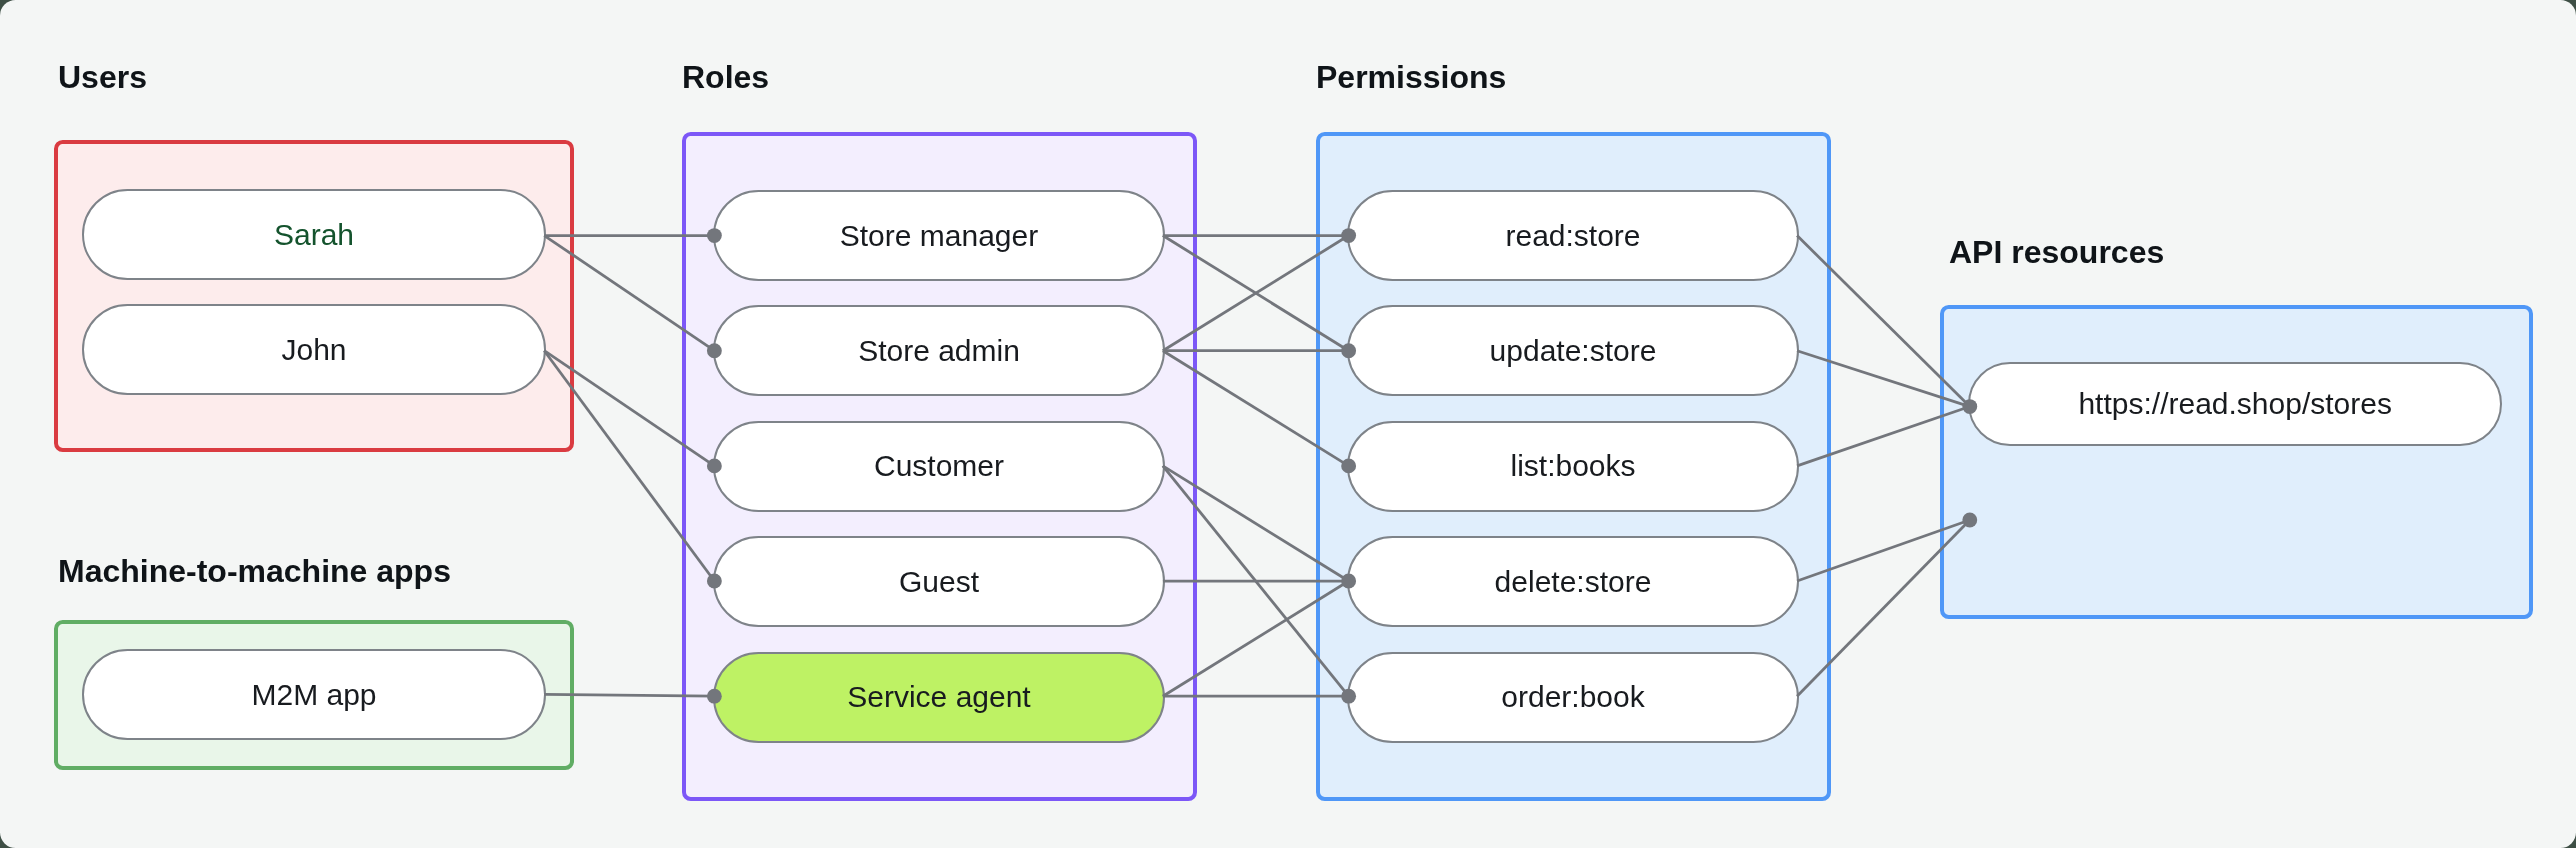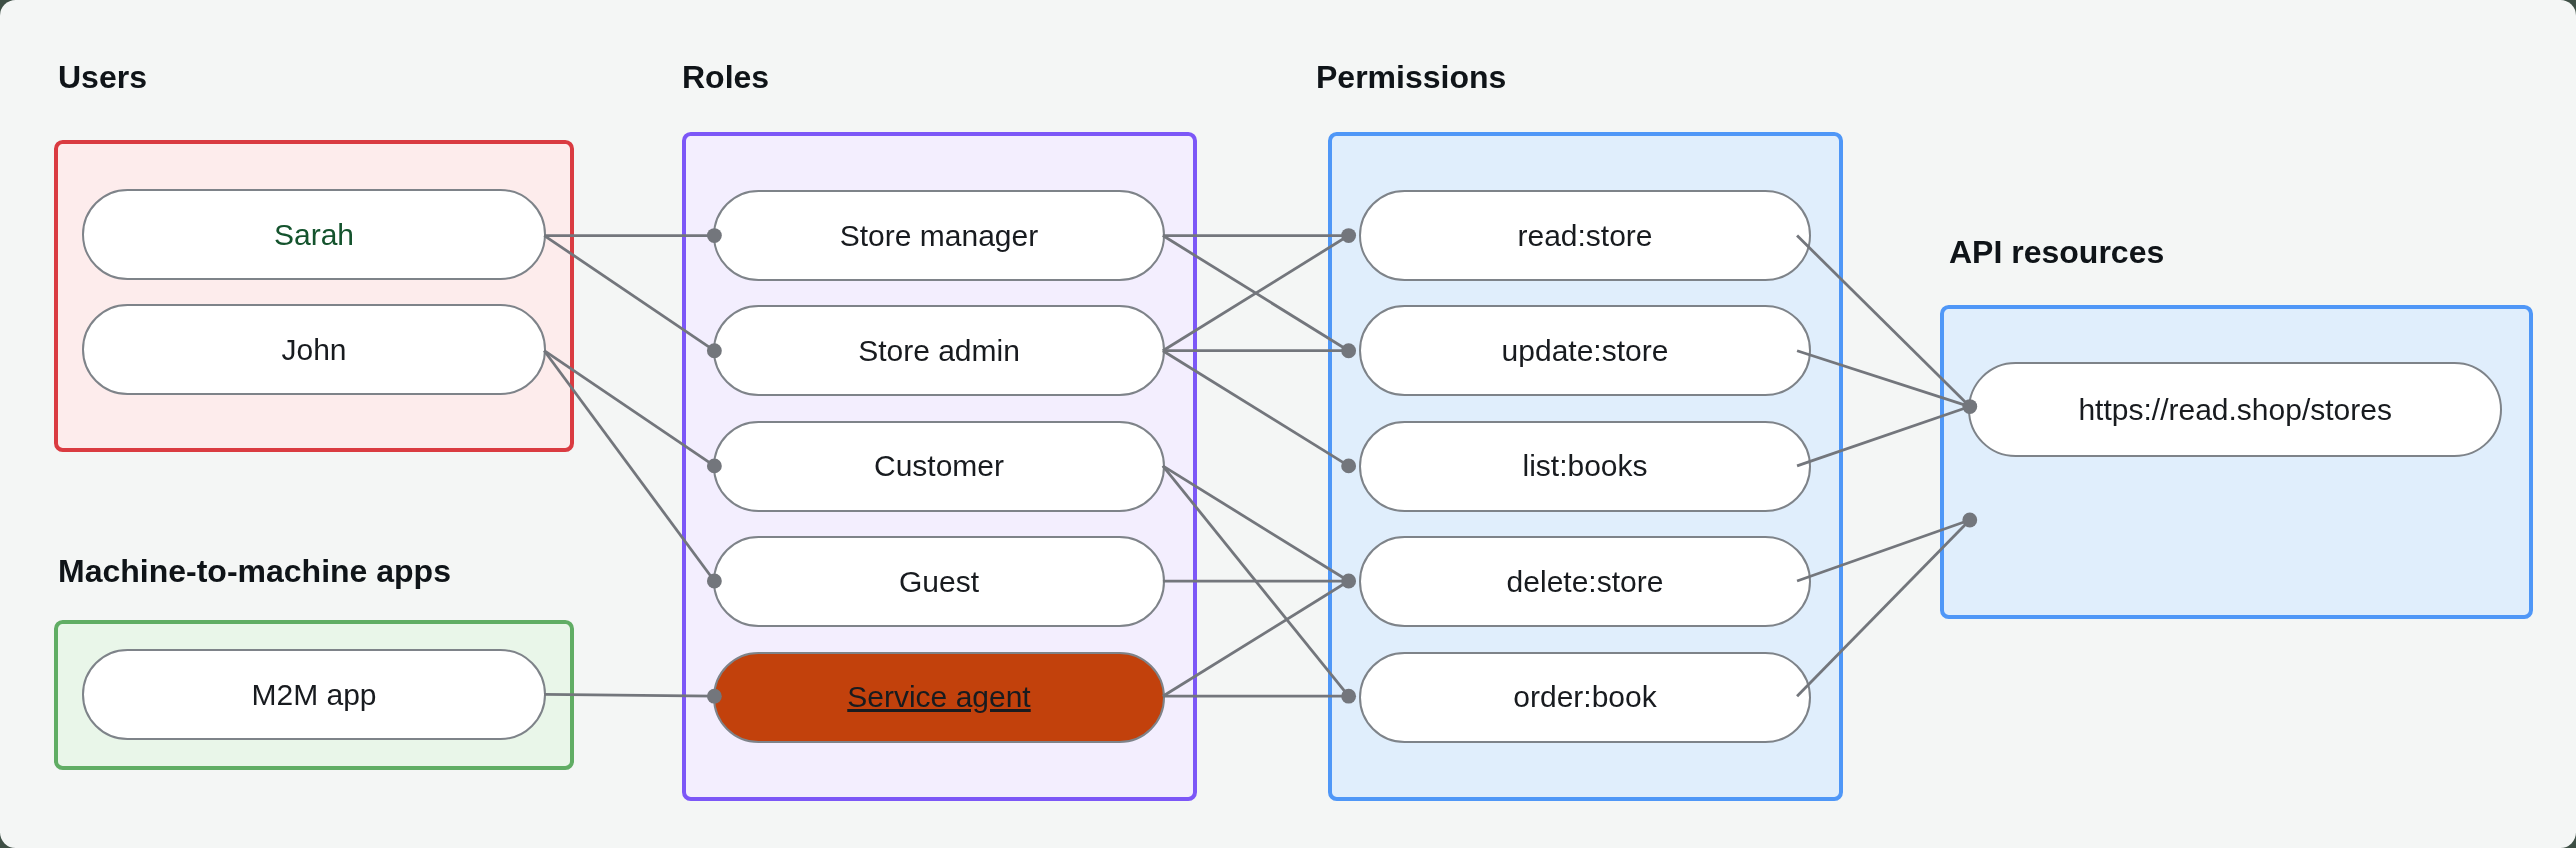--- a/index.html
+++ b/index.html
@@ -44,21 +44,21 @@
     font-size: 30px;
     color: #181b1f;
     white-space: nowrap;
   }
   
   .box-users        { left: 54px;   top: 140px; width: 520px; height: 312px; padding: 45px 24.4px 0 24.4px; gap: 24.4px; }
   .box-m2m          { left: 54px;   top: 620px; width: 520px; height: 150px; padding: 25px 24.4px 0 24.4px; }
   .box-roles        { left: 682px;  top: 132px; width: 515px; height: 669px; padding: 54px 28px 0 27px; gap: 24.4px; }
   .box-permissions  { left: 1316px; top: 132px; width: 515px; height: 669px; padding: 54px 28px 0 27px; gap: 24.4px; }
   .box-api          { left: 1940px; top: 305px; width: 593px; height: 314px; padding: 53px 27px 0 24.4px; gap: 26px; }
-  .box-api .pill    { height: 95px; }
+  .box-api .pill    { height: 84px; }
 
   .label-users       { left: 58px;   top: 59px;  }
   .label-m2m         { left: 58px;   top: 553px; }
   .label-roles       { left: 682px;  top: 59px;  }
   .label-permissions { left: 1316px; top: 59px;  }
   .label-api         { left: 1949px; top: 234px; }
 
   .edge-layer {
     position: absolute;
     left: 0; top: 0;
@@ -83,25 +83,25 @@
   <div class="group-box box-m2m" style="border-color: rgb(96, 173, 100); background: rgb(233, 246, 233);">
       <div class="pill" style="border-color: rgb(126, 131, 137); background: rgb(255, 255, 255); color: rgb(24, 27, 31);">M2M app</div>
     </div>
 
   <div class="section-label label-roles">Roles</div>
   <div class="group-box box-roles" style="border-color: rgb(124, 87, 247); background: rgb(243, 238, 254);">
       <div class="pill" style="border-color: rgb(126, 131, 137); background: rgb(255, 255, 255); color: rgb(24, 27, 31);">Store manager</div>
       <div class="pill" style="border-color: rgb(126, 131, 137); background: rgb(255, 255, 255); color: rgb(24, 27, 31);">Store admin</div>
       <div class="pill" style="border-color: rgb(126, 131, 137); background: rgb(255, 255, 255); color: rgb(24, 27, 31);">Customer</div>
       <div class="pill" style="border-color: rgb(126, 131, 137); background: rgb(255, 255, 255); color: rgb(24, 27, 31);">Guest</div>
-      <div class="pill" style="border-color: rgb(126, 131, 137); background: #c2410c; color: rgb(24, 27, 31); text-decoration: underline;">Service agent</div>
+      <div class="pill" style="border-color: rgb(126, 131, 137); background: #bef264; color: rgb(24, 27, 31);">Service agent</div>
     </div>
 
   <div class="section-label label-permissions">Permissions</div>
-  <div class="group-box box-permissions" style="border-color: rgb(79, 151, 247); background: rgb(224, 238, 252); margin-left: 12px;">
+  <div class="group-box box-permissions" style="border-color: rgb(79, 151, 247); background: rgb(224, 238, 252);">
       <div class="pill" style="border-color: rgb(126, 131, 137); background: rgb(255, 255, 255); color: rgb(24, 27, 31);">read:store</div>
       <div class="pill" style="border-color: rgb(126, 131, 137); background: rgb(255, 255, 255); color: rgb(24, 27, 31);">update:store</div>
       <div class="pill" style="border-color: rgb(126, 131, 137); background: rgb(255, 255, 255); color: rgb(24, 27, 31);">list:books</div>
       <div class="pill" style="border-color: rgb(126, 131, 137); background: rgb(255, 255, 255); color: rgb(24, 27, 31);">delete:store</div>
       <div class="pill" style="border-color: rgb(126, 131, 137); background: rgb(255, 255, 255); color: rgb(24, 27, 31);">order:book</div>
     </div>
 
   <div class="section-label label-api">API resources</div>
   <div class="group-box box-api" style="border-color: rgb(79, 151, 247); background: rgb(224, 238, 252);">
       <div class="pill" style="border-color: rgb(126, 131, 137); background: rgb(255, 255, 255); color: rgb(24, 27, 31);">https://read.shop/stores</div>

